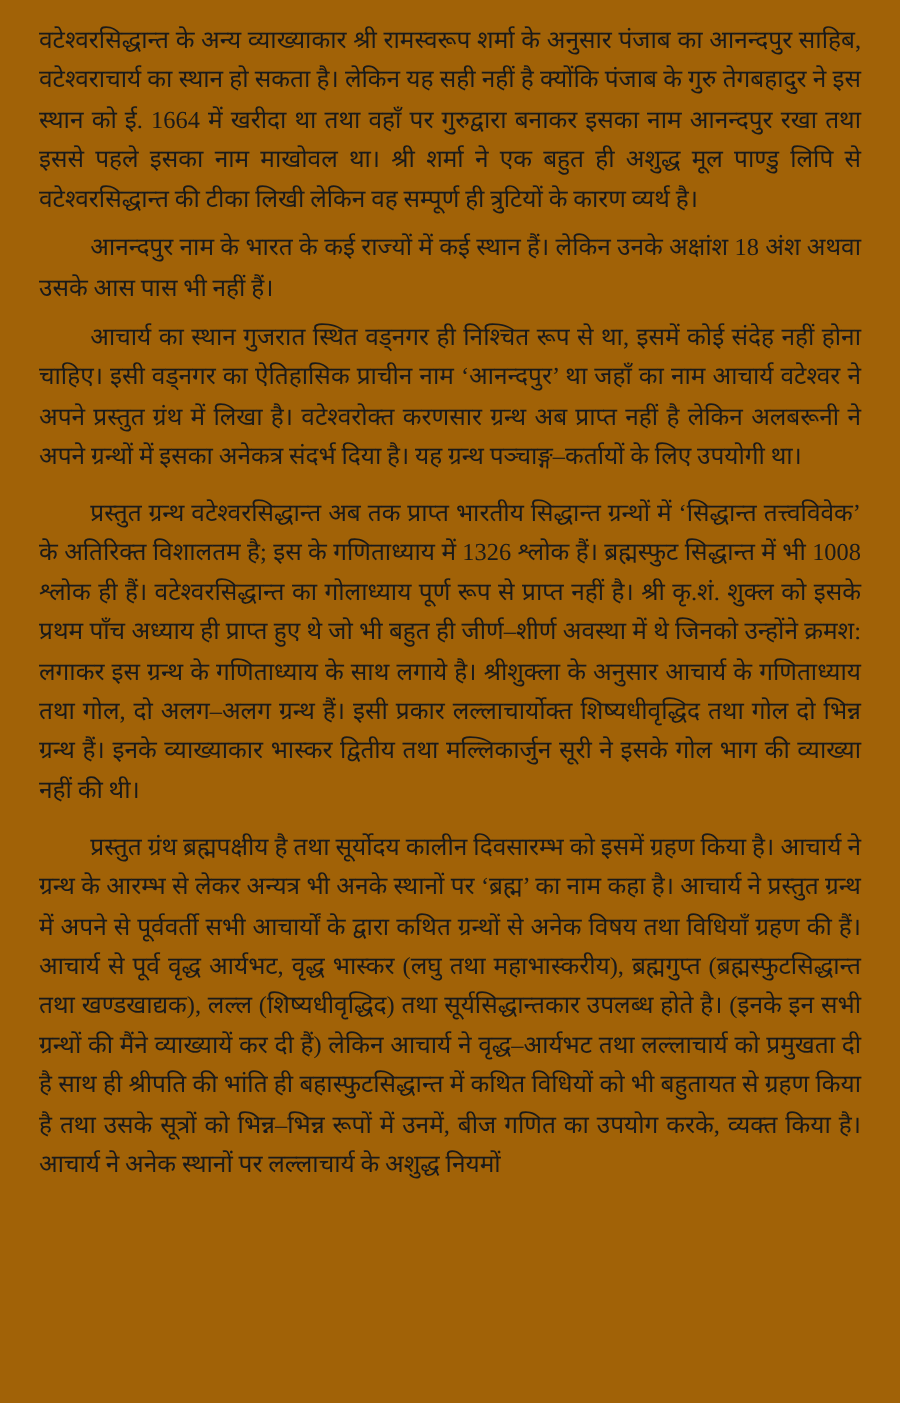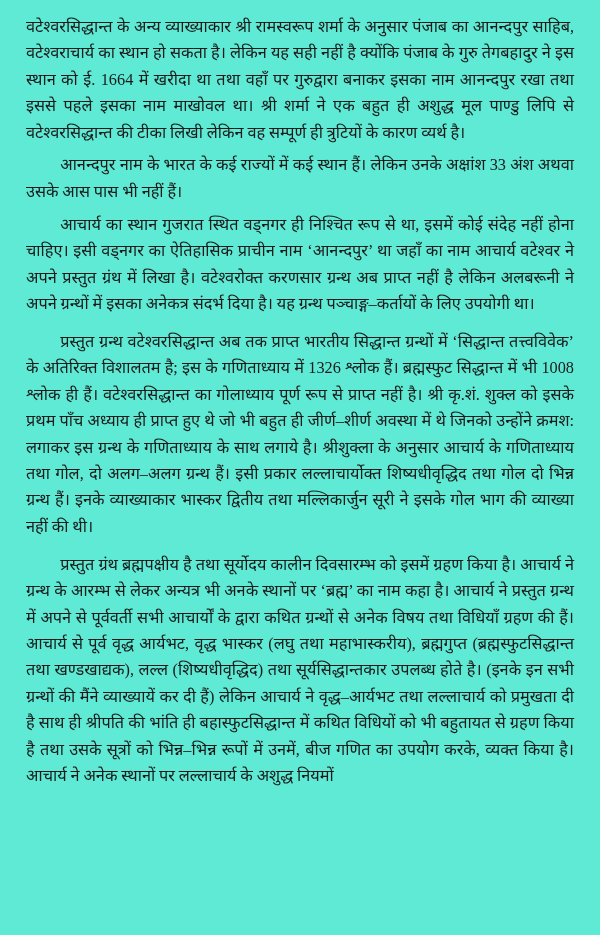--- a/index.html
+++ b/index.html
@@ -11,21 +11,21 @@
     width: 600px;
     height: 935px;
     font-family: "Liberation Serif", "DejaVu Serif", serif;
     color: #1a1a1a;
   }
   .page {
     width: 600px;
     height: 935px;
     box-sizing: border-box;
     padding: 14px 26px 10px 26px;
-    background: #5eead4;
+    background: #a16207;
     overflow: hidden;
   }
   .doc-body {
     font-size: 16.3px;
     line-height: 1.62;
     text-align: justify;
     text-justify: inter-word;
     word-spacing: -0.2px;
   }
   p.para {
@@ -38,18 +38,18 @@
   p.para.gap {
     margin-top: 0.72em;
   }
 </style>
 </head>
 <body>
 
 <div class="page">
   <div class="doc-body">
     <p class="para">वटेश्वरसिद्धान्त के अन्य व्याख्याकार श्री रामस्वरूप शर्मा के अनुसार पंजाब का आनन्दपुर साहिब, वटेश्वराचार्य का स्थान हो सकता है। लेकिन यह सही नहीं है क्योंकि पंजाब के गुरु तेगबहादुर ने इस स्थान को ई. 1664 में खरीदा था तथा वहाँ पर गुरुद्वारा बनाकर इसका नाम आनन्दपुर रखा तथा इससे पहले इसका नाम माखोवल था। श्री शर्मा ने एक बहुत ही अशुद्ध मूल पाण्डु लिपि से वटेश्वरसिद्धान्त की टीका लिखी लेकिन वह सम्पूर्ण ही त्रुटियों के कारण व्यर्थ है।</p>
-    <p class="para indent">आनन्दपुर नाम के भारत के कई राज्यों में कई स्थान हैं। लेकिन उनके अक्षांश 33 अंश अथवा उसके आस पास भी नहीं हैं।</p>
+    <p class="para indent">आनन्दपुर नाम के भारत के कई राज्यों में कई स्थान हैं। लेकिन उनके अक्षांश 18 अंश अथवा उसके आस पास भी नहीं हैं।</p>
     <p class="para indent">आचार्य का स्थान गुजरात स्थित वड्नगर ही निश्चित रूप से था, इसमें कोई संदेह नहीं होना चाहिए। इसी वड्नगर का ऐतिहासिक प्राचीन नाम ‘आनन्दपुर’ था जहाँ का नाम आचार्य वटेश्वर ने अपने प्रस्तुत ग्रंथ में लिखा है। वटेश्वरोक्त करणसार ग्रन्थ अब प्राप्त नहीं है लेकिन अलबरूनी ने अपने ग्रन्थों में इसका अनेकत्र संदर्भ दिया है। यह ग्रन्थ पञ्चाङ्ग–कर्तायों के लिए उपयोगी था।</p>
     <p class="para indent gap">प्रस्तुत ग्रन्थ वटेश्वरसिद्धान्त अब तक प्राप्त भारतीय सिद्धान्त ग्रन्थों में ‘सिद्धान्त तत्त्वविवेक’ के अतिरिक्त विशालतम है; इस के गणिताध्याय में 1326 श्लोक हैं। ब्रह्मस्फुट सिद्धान्त में भी 1008 श्लोक ही हैं। वटेश्वरसिद्धान्त का गोलाध्याय पूर्ण रूप से प्राप्त नहीं है। श्री कृ.शं. शुक्ल को इसके प्रथम पाँच अध्याय ही प्राप्त हुए थे जो भी बहुत ही जीर्ण–शीर्ण अवस्था में थे जिनको उन्होंने क्रमश: लगाकर इस ग्रन्थ के गणिताध्याय के साथ लगाये है। श्रीशुक्ला के अनुसार आचार्य के गणिताध्याय तथा गोल, दो अलग–अलग ग्रन्थ हैं। इसी प्रकार लल्लाचार्योक्त शिष्यधीवृद्धिद तथा गोल दो भिन्न ग्रन्थ हैं। इनके व्याख्याकार भास्कर द्वितीय तथा मल्लिकार्जुन सूरी ने इसके गोल भाग की व्याख्या नहीं की थी।</p>
     <p class="para indent gap">प्रस्तुत ग्रंथ ब्रह्मपक्षीय है तथा सूर्योदय कालीन दिवसारम्भ को इसमें ग्रहण किया है। आचार्य ने ग्रन्थ के आरम्भ से  लेकर अन्यत्र भी अनके स्थानों पर ‘ब्रह्म’ का नाम कहा है। आचार्य ने प्रस्तुत ग्रन्थ में अपने से पूर्ववर्ती सभी आचार्यों के द्वारा कथित ग्रन्थों से अनेक विषय तथा विधियाँ ग्रहण की हैं। आचार्य से पूर्व वृद्ध आर्यभट, वृद्ध भास्कर (लघु तथा महाभास्करीय), ब्रह्मगुप्त (ब्रह्मस्फुटसिद्धान्त तथा खण्डखाद्यक), लल्ल (शिष्यधीवृद्धिद) तथा सूर्यसिद्धान्तकार उपलब्ध होते है। (इनके इन सभी ग्रन्थों की मैंने व्याख्यायें कर दी हैं) लेकिन आचार्य ने वृद्ध–आर्यभट तथा लल्लाचार्य को प्रमुखता दी है साथ ही श्रीपति की भांति ही बहास्फुटसिद्धान्त में कथित विधियों को भी बहुतायत से ग्रहण किया है तथा उसके सूत्रों को भिन्न–भिन्न रूपों में उनमें, बीज गणित का उपयोग करके, व्यक्त किया है। आचार्य ने अनेक स्थानों पर लल्लाचार्य के अशुद्ध नियमों</p>
   </div>
 </div>
 
 </body></html>

